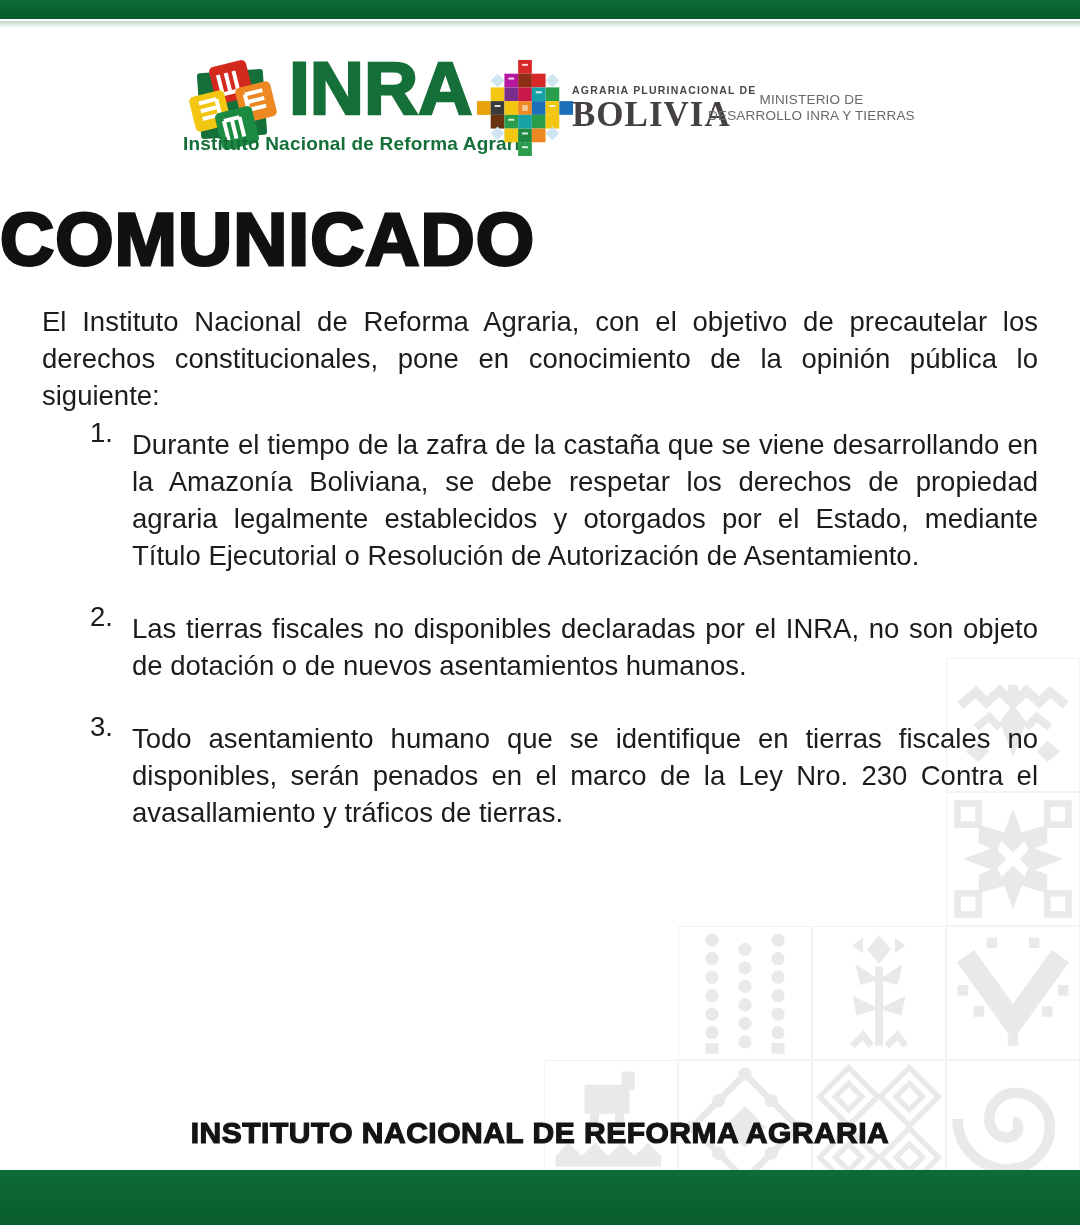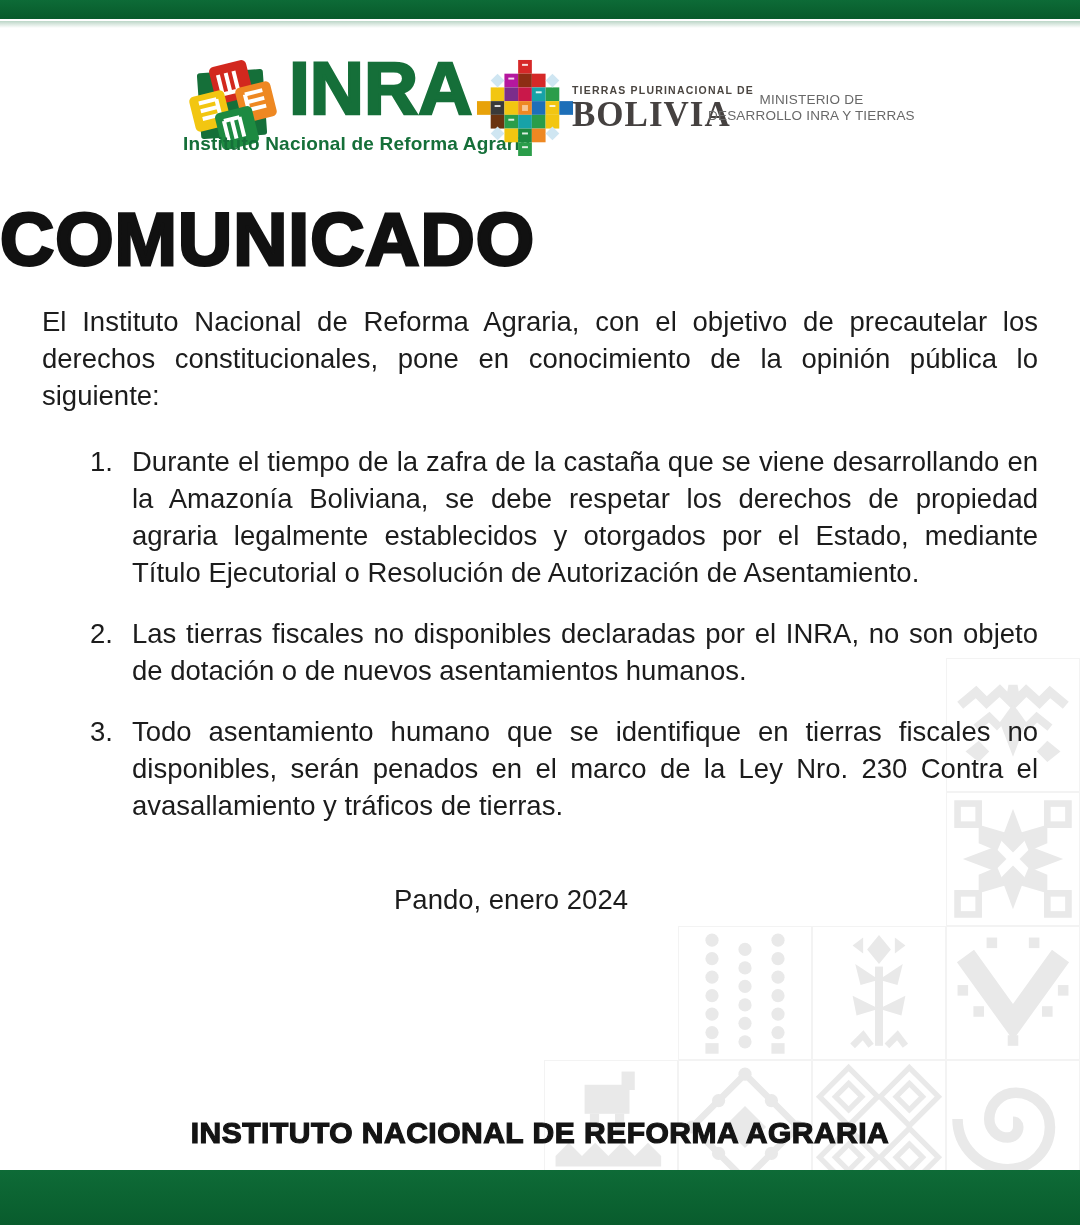--- a/index.html
+++ b/index.html
@@ -64,25 +64,25 @@
   .doc-title{
     position:absolute;top:196px;left:0;width:1080px;text-align:left;z-index:2;
     font-size:75px;font-weight:bold;color:#111;
     -webkit-text-stroke:3px #111;letter-spacing:1px;
   }
   .content{
     position:absolute;top:303px;left:42px;width:996px;z-index:2;
     font-size:27.5px;line-height:37px;color:#1c1c1c;
   }
   .para{margin:0;text-align:justify;}
-  .intro{margin-bottom:29px;}
+  .intro{}
   .num-list{margin:0 0 0 48px;}
   .list-row{display:flex;margin-bottom:24px;}
   .list-num{flex:0 0 42px;}
-  .list-text{flex:1;text-align:justify;}
+  .list-text{flex:1;text-align:justify;margin-top:12px;}
   .closing{margin-top:2px;}
   .dateline{
     margin-top:57px;text-align:center;padding-right:58px;
     font-size:27.5px;color:#1c1c1c;
   }
   .footer-title{
     position:absolute;top:1116px;left:0;width:1080px;text-align:center;z-index:2;
     font-size:30px;font-weight:bold;color:#141414;
     -webkit-text-stroke:1.2px #141414;letter-spacing:.5px;
   }
@@ -332,21 +332,21 @@
       <g fill="#cfe6f2">
         <path d="M22 16 l7 7 l-7 7 l-7 -7 z"></path>
         <path d="M78 16 l7 7 l-7 7 l-7 -7 z"></path>
         <path d="M22 70 l7 7 l-7 7 l-7 -7 z"></path>
         <path d="M78 70 l7 7 l-7 7 l-7 -7 z"></path>
       </g>
     </g>
   </svg>
 
   <div class="bolivia-text">
-    <div class="bolivia-small">TIERRAS PLURINACIONAL DE</div>
+    <div class="bolivia-small">AGRARIA PLURINACIONAL DE</div>
     <div class="bolivia-big">BOLIVIA</div>
   </div>
 
   <div class="ministry">
     <div>MINISTERIO DE</div>
     <div>DESARROLLO INRA Y TIERRAS</div>
   </div>
 </div>
 
 <div class="doc-title">COMUNICADO</div>
@@ -363,16 +363,15 @@
       <div class="list-num">2.</div>
       <div class="list-text">Las tierras fiscales no disponibles declaradas por el INRA, no son objeto de dotación o de nuevos asentamientos humanos.</div>
     </div>
     <div class="list-row">
       <div class="list-num">3.</div>
       <div class="list-text">Todo asentamiento humano que se identifique en tierras fiscales no disponibles, serán penados en el marco de la Ley Nro. 230 Contra el avasallamiento y tráficos de tierras.</div>
     </div>
   </div>
 
 
-  <div class="dateline">Pando, enero 2024</div>
 </div>
 
 <div class="footer-title">INSTITUTO NACIONAL DE REFORMA AGRARIA</div>
 
 </body></html>

